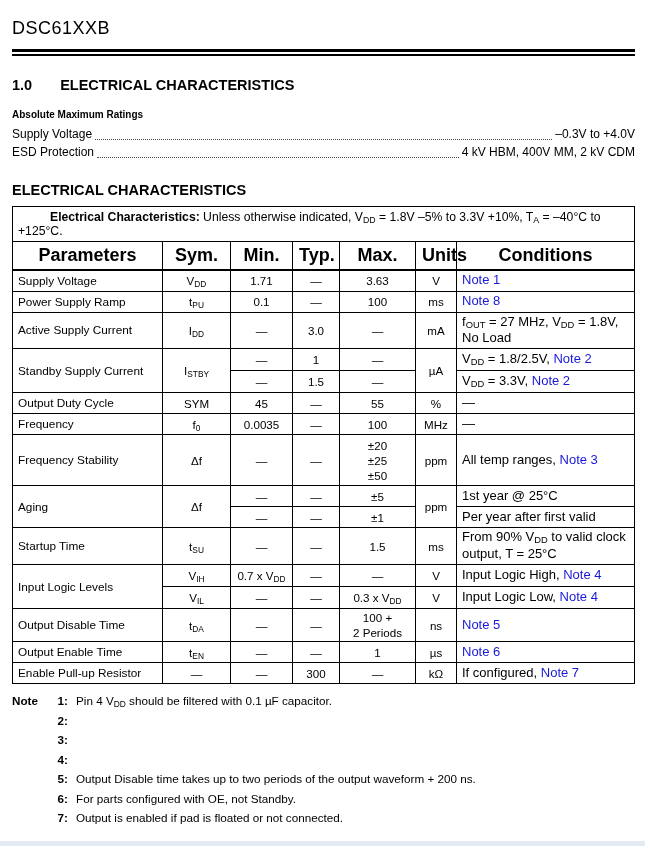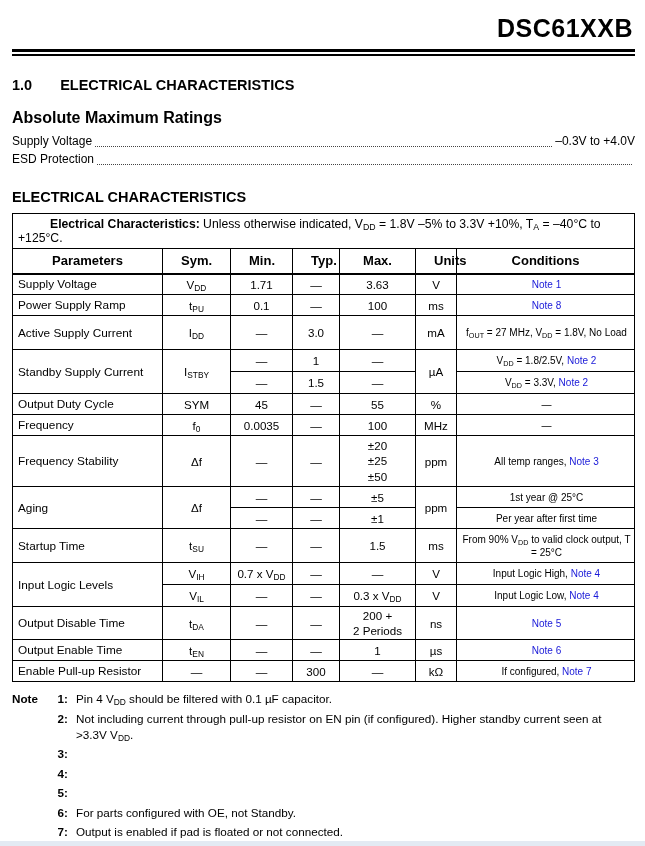--- a/index.html
+++ b/index.html
@@ -3,38 +3,38 @@
 <meta charset="utf-8">
 <style>
   html,body{margin:0;padding:0;}
   body{
     width:645px;height:846px;background:#ffffff;color:#000;
     font-family:"Liberation Sans",sans-serif;position:relative;overflow:hidden;
     box-sizing:border-box;
   }
   .page{padding:14px 10px 0 12px;}
   .doc-title{
-    text-align:right;font-size:25px;font-weight:bold;letter-spacing:.5px;
+    font-size:18px;font-weight:normal;letter-spacing:.5px;
     padding-right:2px;line-height:28px;
   }
   .double-rule{margin-top:7px;border-top:3px solid #000;border-bottom:2px solid #000;height:2px;}
   .section-head{margin-top:21px;font-size:14.5px;font-weight:bold;display:flex;gap:28px;}
-  .sub-head{margin-top:16px;font-size:16px;font-weight:bold;}
+  .sub-head{margin-top:16px;font-size:10px;font-weight:bold;}
   .ratings{margin-top:6px;font-size:12px;}
   .rating-row{display:flex;align-items:flex-end;line-height:17.5px;}
   .leader{flex:1;border-bottom:1.5px dotted #444;margin:0 3px 3.5px 3px;}
   .elec-head{margin-top:21px;font-size:14.5px;font-weight:bold;}
   table{margin-top:8px;width:100%;border-collapse:collapse;table-layout:fixed;border:1.5px solid #000;}
   td,th{border:1px solid #000;padding:1px 2px;vertical-align:middle;}
-  th{font-size:13px;padding:3px 18px;border-bottom:2px solid #000;}
+  th{font-size:18px;padding:3px 6px;border-bottom:2px solid #000;}
   .cap{font-size:12.2px;padding:3px 5px;height:20px;}
   .b{font-weight:bold;padding-left:32px;}
   .c{text-align:center;font-size:11.6px;}
   .l{text-align:left;font-size:11.8px;padding-left:5px;}
-  .cond{text-align:center;font-size:10px;padding-left:5px;padding-right:3px;line-height:1.3;}
+  .cond{text-align:left;font-size:13px;padding-left:5px;padding-right:3px;line-height:1.3;}
   .pre{white-space:pre-line;line-height:1.3;}
   .lnk{color:#1818d8;cursor:pointer;}
   sub{font-size:72%;line-height:0;vertical-align:-0.22em;}
   tr.h21{height:21px;} tr.h22{height:22px;} tr.h33{height:33px;} tr.h34{height:34px;}
   tr.h51{height:51px;} tr.hdr{height:25px;}
   .notes{margin-top:9px;font-size:11.7px;}
   .note-row{display:grid;grid-template-columns:34px 14px 1fr;column-gap:8px;margin-bottom:3.5px;line-height:16px;}
   .note-lead{font-weight:bold;}
   .note-num{font-weight:bold;text-align:right;}
   .bottom-strip{position:absolute;left:0;right:0;bottom:0;height:5px;background:#e3eaf3;}
@@ -56,20 +56,21 @@
 
   <div class="ratings">
     <div class="rating-row">
       <span><span>Supply Voltage</span></span>
       <span class="leader"></span>
       <span><span>–0.3V to +4.0V</span></span>
     </div>
     <div class="rating-row">
       <span><span>ESD Protection</span></span>
       <span class="leader"></span>
+      <span><span>4 kV HBM, 400V MM, 2 kV CDM</span></span>
     </div>
   </div>
 
   <div class="elec-head">ELECTRICAL CHARACTERISTICS</div>
 
   <table>
     <colgroup>
       <col style="width:150px">
         <col style="width:68px">
         <col style="width:62px">
@@ -176,21 +177,21 @@
       <td class="c">—</td>
       <td class="c">—</td>
       <td class="c">±5</td>
       <td class="c" rowspan="2">ppm</td>
       <td class="cond">1st year @ 25°C</td>
     </tr>
     <tr class="h21">
       <td class="c">—</td>
       <td class="c">—</td>
       <td class="c">±1</td>
-      <td class="cond">Per year after first time</td>
+      <td class="cond">Per year after first valid</td>
     </tr>
 
     <tr class="h34">
       <td class="l">Startup Time</td>
       <td class="c"><span>t</span><sub>SU</sub><span></span></td>
       <td class="c">—</td>
       <td class="c">—</td>
       <td class="c">1.5</td>
       <td class="c">ms</td>
       <td class="cond"><span>From 90% V</span><sub>DD</sub><span> to valid clock output, T = 25°C</span></td>
@@ -212,21 +213,21 @@
       <td class="c"><span>0.3 x V</span><sub>DD</sub><span></span></td>
       <td class="c">V</td>
       <td class="cond"><span>Input Logic Low, </span><span class="lnk">Note 4</span></td>
     </tr>
 
     <tr class="h33">
       <td class="l">Output Disable Time</td>
       <td class="c"><span>t</span><sub>DA</sub><span></span></td>
       <td class="c">—</td>
       <td class="c">—</td>
-      <td class="c pre">200 +
+      <td class="c pre">100 +
 2 Periods</td>
       <td class="c">ns</td>
       <td class="cond"><span class="lnk">Note 5</span></td>
     </tr>
 
     <tr class="h21">
       <td class="l">Output Enable Time</td>
       <td class="c"><span>t</span><sub>EN</sub><span></span></td>
       <td class="c">—</td>
       <td class="c">—</td>
@@ -249,33 +250,33 @@
 
   <div class="notes">
     <div class="note-row">
       <span class="note-lead">Note</span>
       <span class="note-num">1:</span>
       <span><span>Pin 4 V</span><sub>DD</sub><span> should be filtered with 0.1 µF capacitor.</span></span>
     </div>
     <div class="note-row">
       <span class="note-lead"></span>
       <span class="note-num">2:</span>
-      <span><span>Not including current through pull-up resistor on EN pin (if configured). Higher standby current seen at &gt;3.3V V</span><sub>DD</sub><span>.</span></span>
     </div>
     <div class="note-row">
       <span class="note-lead"></span>
       <span class="note-num">3:</span>
     </div>
     <div class="note-row">
       <span class="note-lead"></span>
       <span class="note-num">4:</span>
     </div>
     <div class="note-row">
       <span class="note-lead"></span>
       <span class="note-num">5:</span>
+      <span><span>Output Disable time takes up to two periods of the output waveform + 200 ns.</span></span>
     </div>
     <div class="note-row">
       <span class="note-lead"></span>
       <span class="note-num">6:</span>
       <span><span>For parts configured with OE, not Standby.</span></span>
     </div>
     <div class="note-row">
       <span class="note-lead"></span>
       <span class="note-num">7:</span>
       <span><span>Output is enabled if pad is floated or not connected.</span></span>

